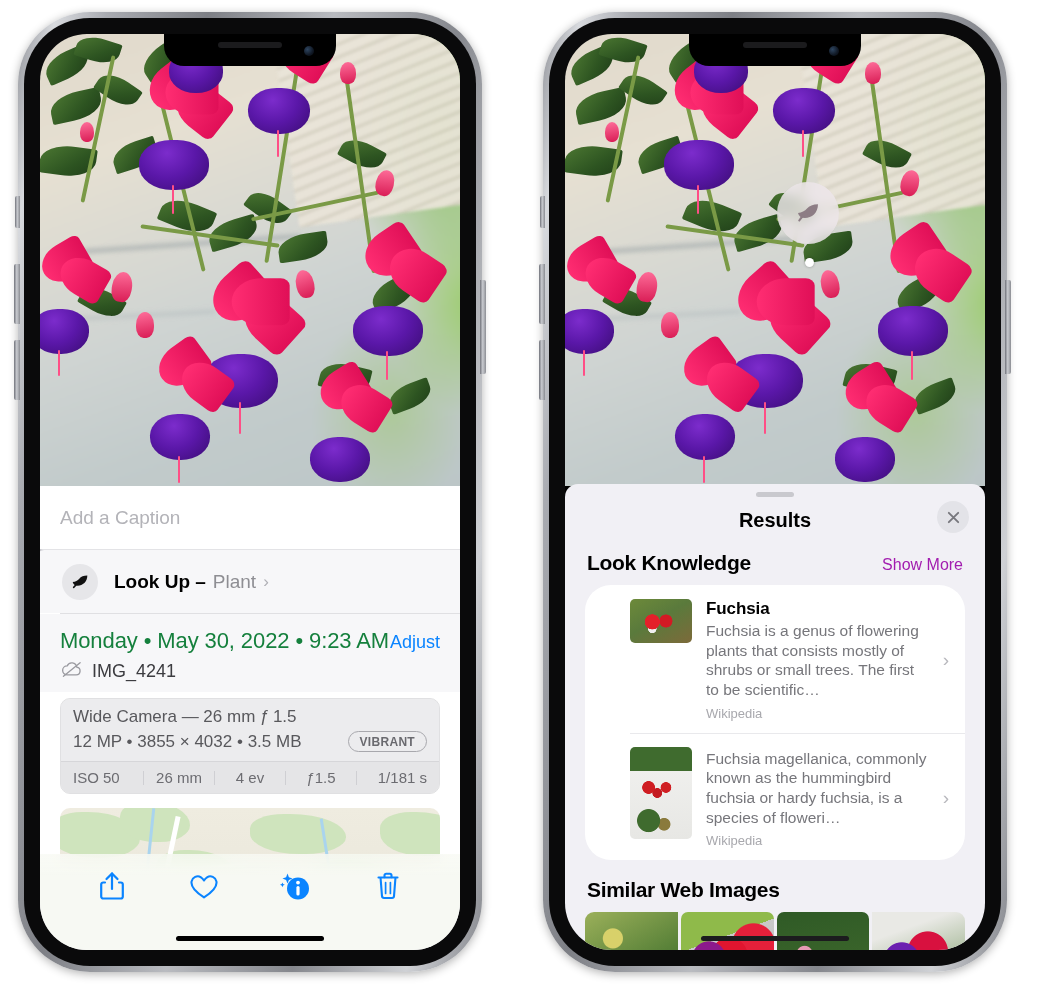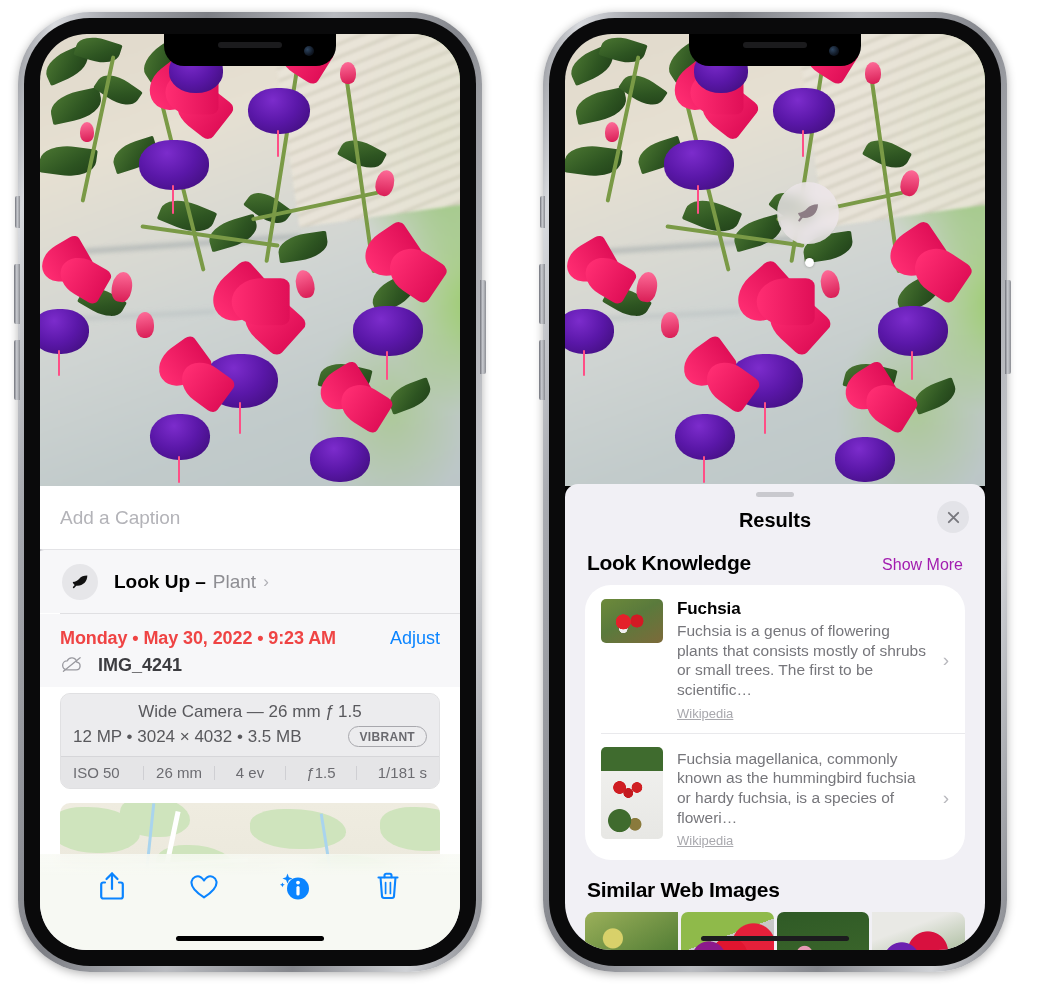--- a/index.html
+++ b/index.html
@@ -140,42 +140,42 @@
   .sp1 { left:-11px; top:-9px; font-size: 19px; }
   .lookup-text { font-size: 19px; display:flex; align-items:center; gap:7px; }
   .lookup-text b { font-weight: 700; color:#000; }
   .lookup-text .cat { color:#8e8e93; }
   .chev { color:#b0b0b6; font-size: 17px; }
 
   .divider { height:1px; background:#e0e0e3; margin-left: 20px; }
 
   .date-block { padding: 14px 20px 10px 20px; background:#f7f7f9; }
   .date-line { display:flex; align-items:baseline; justify-content:space-between; }
-  .date-txt { font-size: 18px; font-weight: 700; color:#ef4444; letter-spacing:-.1px; }
+  .date-txt { font-size: 22px; font-weight: 400; color:#15803d; letter-spacing:-.1px; }
   .adjust { font-size: 18px; color: #0a84ff; }
-  .file-line { display:flex; gap:14px; margin-top: 6px; font-weight: bold; }
+  .file-line { display:flex; align-items:center; gap:8px; margin-top: 6px; }
   .file-name { font-size: 18px; color:#3c3c40; }
 
   
   .meta-card {
     margin: 6px 20px 0 20px; border-radius: 10px; overflow:hidden;
     background:#ececed; border:1px solid #e0e0e2;
   }
   .meta-head {
     display:flex; align-items:center; justify-content:space-between;
     background:#d9d9dc; padding: 8px 10px 8px 12px;
   }
   .meta-device { font-size: 17px; font-weight: 700; color:#1b1b1d; }
   .meta-head-right { display:flex; align-items:center; gap:8px; }
   .pill-jpeg {
     background:#8e8e93; color:#fff; font-size: 12px; font-weight:700;
     padding: 3px 7px 2px; border-radius: 5px; letter-spacing:.2px;
   }
   .meta-body { padding: 8px 12px 9px; background:#ececee; }
-  .meta-l1 { font-size: 17px; color:#58585c;text-align:center; }
+  .meta-l1 { font-size: 17px; color:#58585c; }
   .meta-l2row { display:flex; align-items:center; justify-content:space-between; margin-top: 4px; }
   .meta-l2 { font-size: 17px; color:#58585c; }
   .pill-vibrant {
     border:1px solid #a8a8ad; color:#6a6a6f; font-size: 12px; font-weight:700;
     padding: 3px 11px 2px; border-radius: 11px; letter-spacing:.3px;
   }
   .meta-foot {
     display:flex; align-items:center; background:#e5e5e7;
     border-top:1px solid #d6d6d9; padding: 7px 10px;
   }
@@ -236,21 +236,21 @@
     border-radius: 50%; background:#e3e3e8; display:flex; align-items:center; justify-content:center;
   }
   .sec-head {
     display:flex; align-items:baseline; justify-content:space-between;
     padding: 8px 22px 10px;
   }
   .sec-title { font-size: 21px; font-weight: 700; color:#000; letter-spacing:-.3px; }
   .sec-more { font-size: 16px; color:#a21caf; }
 
   .know-card {
-    margin: 0 20px; background:#fff; border-radius: 26px; overflow:hidden;
+    margin: 0 20px; background:#fff; border-radius: 26px; overflow:hidden;padding-left:29px;
   }
   .know-row { display:flex; gap: 14px; padding: 14px 14px 12px 16px; align-items:flex-start; position:relative; }
   .know-row + .know-row::before {
     content:""; position:absolute; left: 16px; right: 0; top: 0; height:1px; background:#e9e9ec;
   }
   .thumb { width: 62px; height: 44px; border-radius: 5px; flex:none; overflow:hidden; }
   .thumb.tall { height: 92px; }
   .thumb-a {
     background:
       radial-gradient(circle at 36% 52%, #e4202a 0 16%, transparent 17%),
@@ -264,21 +264,21 @@
       radial-gradient(circle at 30% 44%, #cf1d22 0 9%, transparent 10%),
       radial-gradient(circle at 44% 50%, #c41a20 0 8%, transparent 9%),
       radial-gradient(circle at 58% 44%, #d02024 0 8%, transparent 9%),
       radial-gradient(circle at 30% 80%, #3f6b2e 0 13%, transparent 14%),
       radial-gradient(circle at 55% 84%, #8a7a3c 0 7%, transparent 8%),
       linear-gradient(180deg,#f2f2f0,#e7e7e4);
   }
   .know-body { flex: 1; min-width: 0; }
   .know-title { font-size: 17px; font-weight: 700; color:#000; letter-spacing:-.1px; }
   .know-desc { font-size: 15.5px; color:#76767b; line-height: 1.27; margin-top: 2px; }
-  .know-src { font-size: 13px; color:#a8a8ad; margin-top: 6px; text-decoration: underline; }
+  .know-src { font-size: 13px; color:#a8a8ad; margin-top: 6px; }
   .know-chev { align-self:center; color:#b8b8bd; font-size: 19px; padding-right: 2px; }
 
   .webimgs { display:flex; gap: 3px; padding: 0 20px; margin-top: 4px; }
   .wimg { flex:1; height: 110px; border-radius: 7px 7px 0 0; }
   .wimg:first-child { border-radius: 9px 0 0 0; }
   .wimg:last-child  { border-radius: 0 9px 0 0; }
   .w1 { background:
       radial-gradient(circle at 48% 70%, #9e1470 0 20%, transparent 21%),
       radial-gradient(circle at 44% 58%, #f2b8cf 0 11%, transparent 12%),
       radial-gradient(circle at 30% 24%, #d8d16a 0 9%, transparent 10%),
@@ -458,21 +458,21 @@
               </svg>
             </span>
             <span class="file-name">IMG_4241</span>
           </div>
         </div>
 
         <div class="meta-card">
           <div class="meta-body">
             <div class="meta-l1">Wide Camera — 26 mm ƒ 1.5</div>
             <div class="meta-l2row">
-              <span class="meta-l2">12 MP • 3024 × 4032 • 3.5 MB</span>
+              <span class="meta-l2">12 MP • 3855 × 4032 • 3.5 MB</span>
               <span class="pill-vibrant">VIBRANT</span>
             </div>
           </div>
           <div class="meta-foot">
             <span class="cell">ISO 50</span>
             <span class="meta-sep"></span>
             <span class="cell">26 mm</span>
             <span class="meta-sep"></span>
             <span class="cell">4 ev</span>
             <span class="meta-sep"></span>

